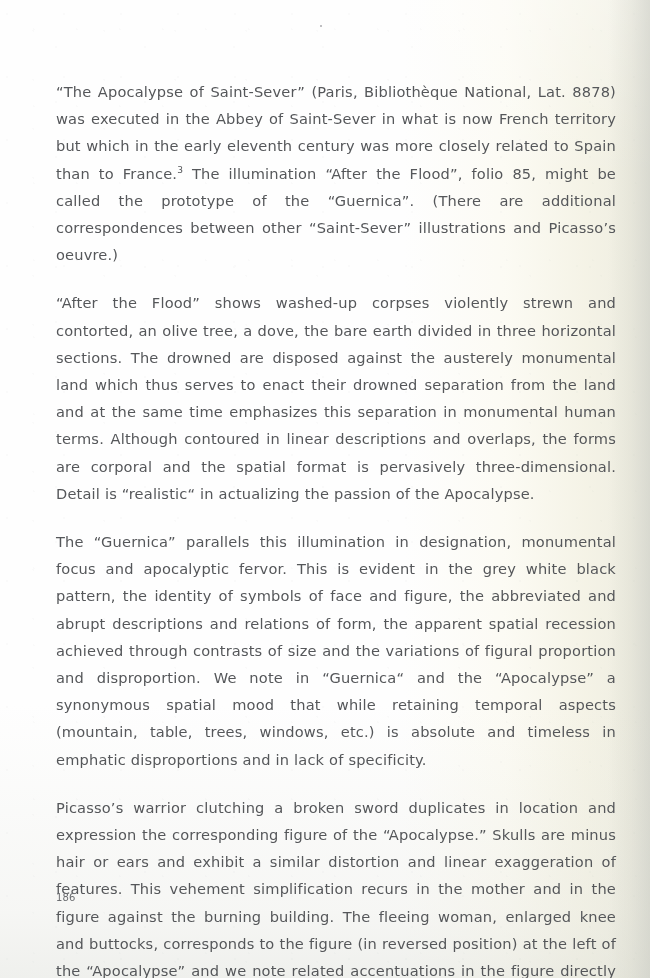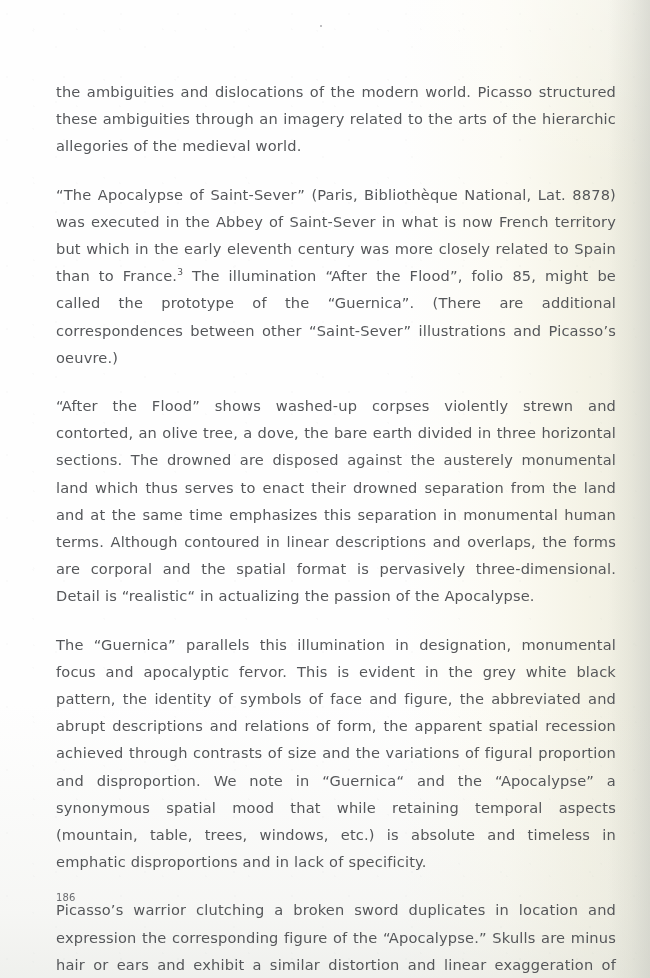--- a/index.html
+++ b/index.html
@@ -132,21 +132,20 @@
 <div class="page">
 
   <div class="paper-tint"></div>
   <div class="paper-tint-v"></div>
   <div class="grain"></div>
   <div class="edge-shade"></div>
   <div class="scan-speck"></div>
 
   <div class="text-column">
 
-    <p class="body-text">the ambiguities and dislocations of the modern world. Picasso structured these ambiguities through an imagery related to the arts of the hierarchic allegories of the medieval world.</p>
 
     <p class="body-text"><span>“The Apocalypse of Saint-Sever” (Paris, Bibliothèque National, Lat. 8878) was executed in the Abbey of Saint-Sever in what is now French territory but which in the early eleventh century was more closely related to Spain than to France.</span><sup class="footnote-marker">3</sup><span> The illumination “After the Flood”, folio 85, might be called the prototype of the “Guernica”. (There are additional correspondences between other “Saint-Sever” illustrations and Picasso’s oeuvre.)</span></p>
 
     <p class="body-text">“After the Flood” shows washed-up corpses violently strewn and contorted, an olive tree, a dove, the bare earth divided in three horizontal sections. The drowned are disposed against the austerely monumental land which thus serves to enact their drowned separation from the land and at the same time emphasizes this separation in monumental human terms. Although contoured in linear descriptions and overlaps, the forms are corporal and the spatial format is pervasively three-dimensional. Detail is “realistic“ in actualizing the passion of the Apocalypse.</p>
 
     <p class="body-text">The “Guernica” parallels this illumination in designation, monumental focus and apocalyptic fervor. This is evident in the grey white black pattern, the identity of symbols of face and figure, the abbreviated and abrupt descriptions and relations of form, the apparent spatial recession achieved through contrasts of size and the variations of figural proportion and disproportion. We note in “Guernica“ and the “Apocalypse” a synonymous spatial mood that while retaining temporal aspects (mountain, table, trees, windows, etc.) is absolute and timeless in emphatic disproportions and in lack of specificity.</p>
 
     <p class="body-text">Picasso’s warrior clutching a broken sword duplicates in location and expression the corresponding figure of the “Apocalypse.” Skulls are minus hair or ears and exhibit a similar distortion and linear exaggeration of features. This vehement simplification recurs in the mother and in the figure against the burning building. The fleeing woman, enlarged knee and buttocks, corresponds to the figure (in reversed position) at the left of the “Apocalypse” and we note related accentuations in the figure directly opposite (under the horse).</p>
 
   </div>

